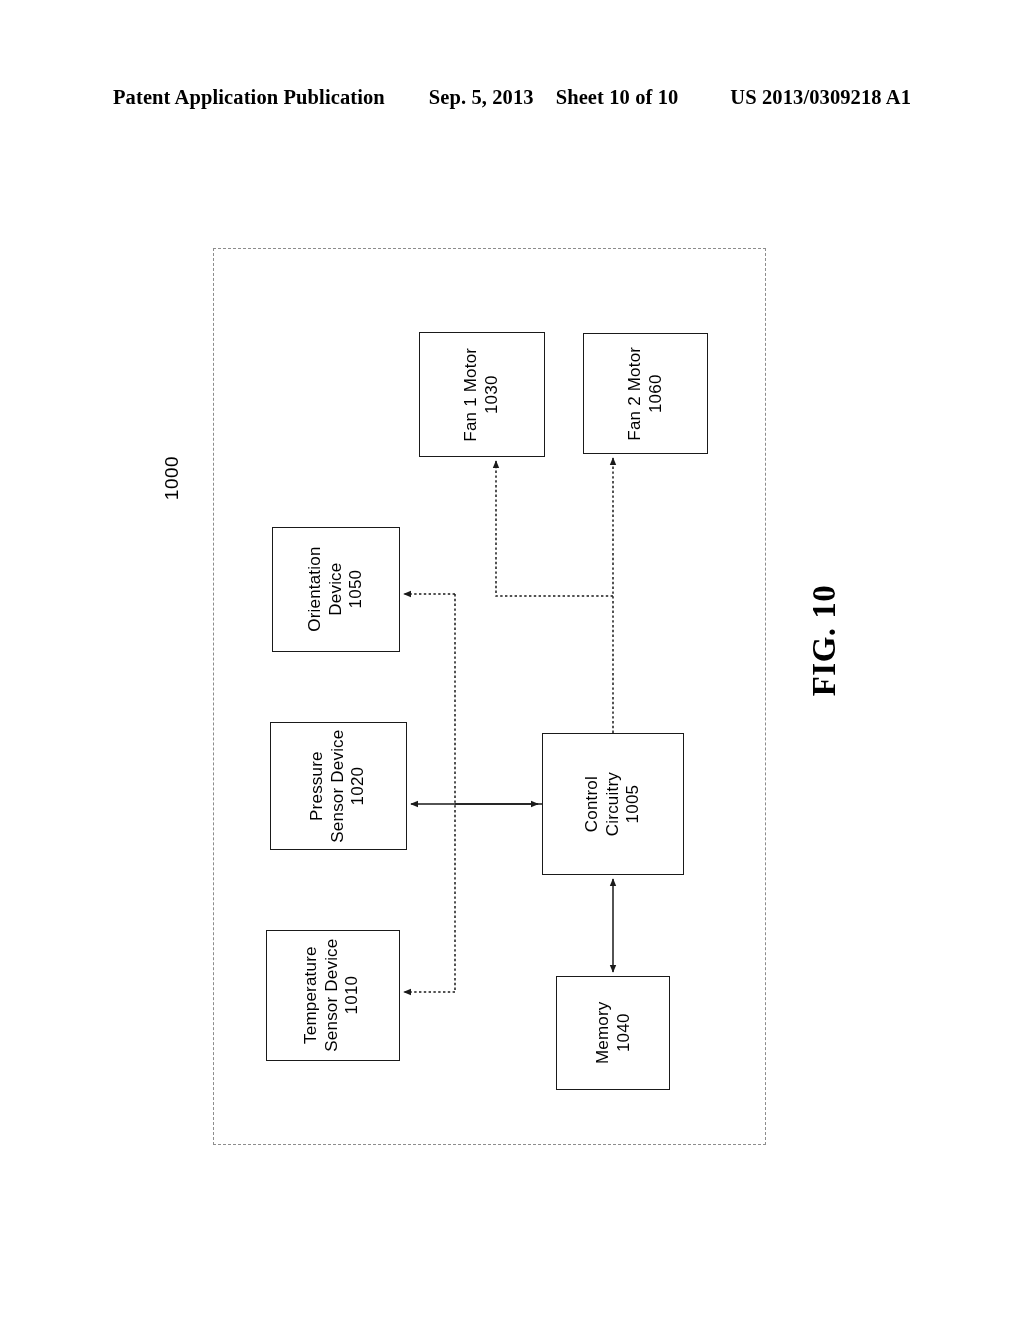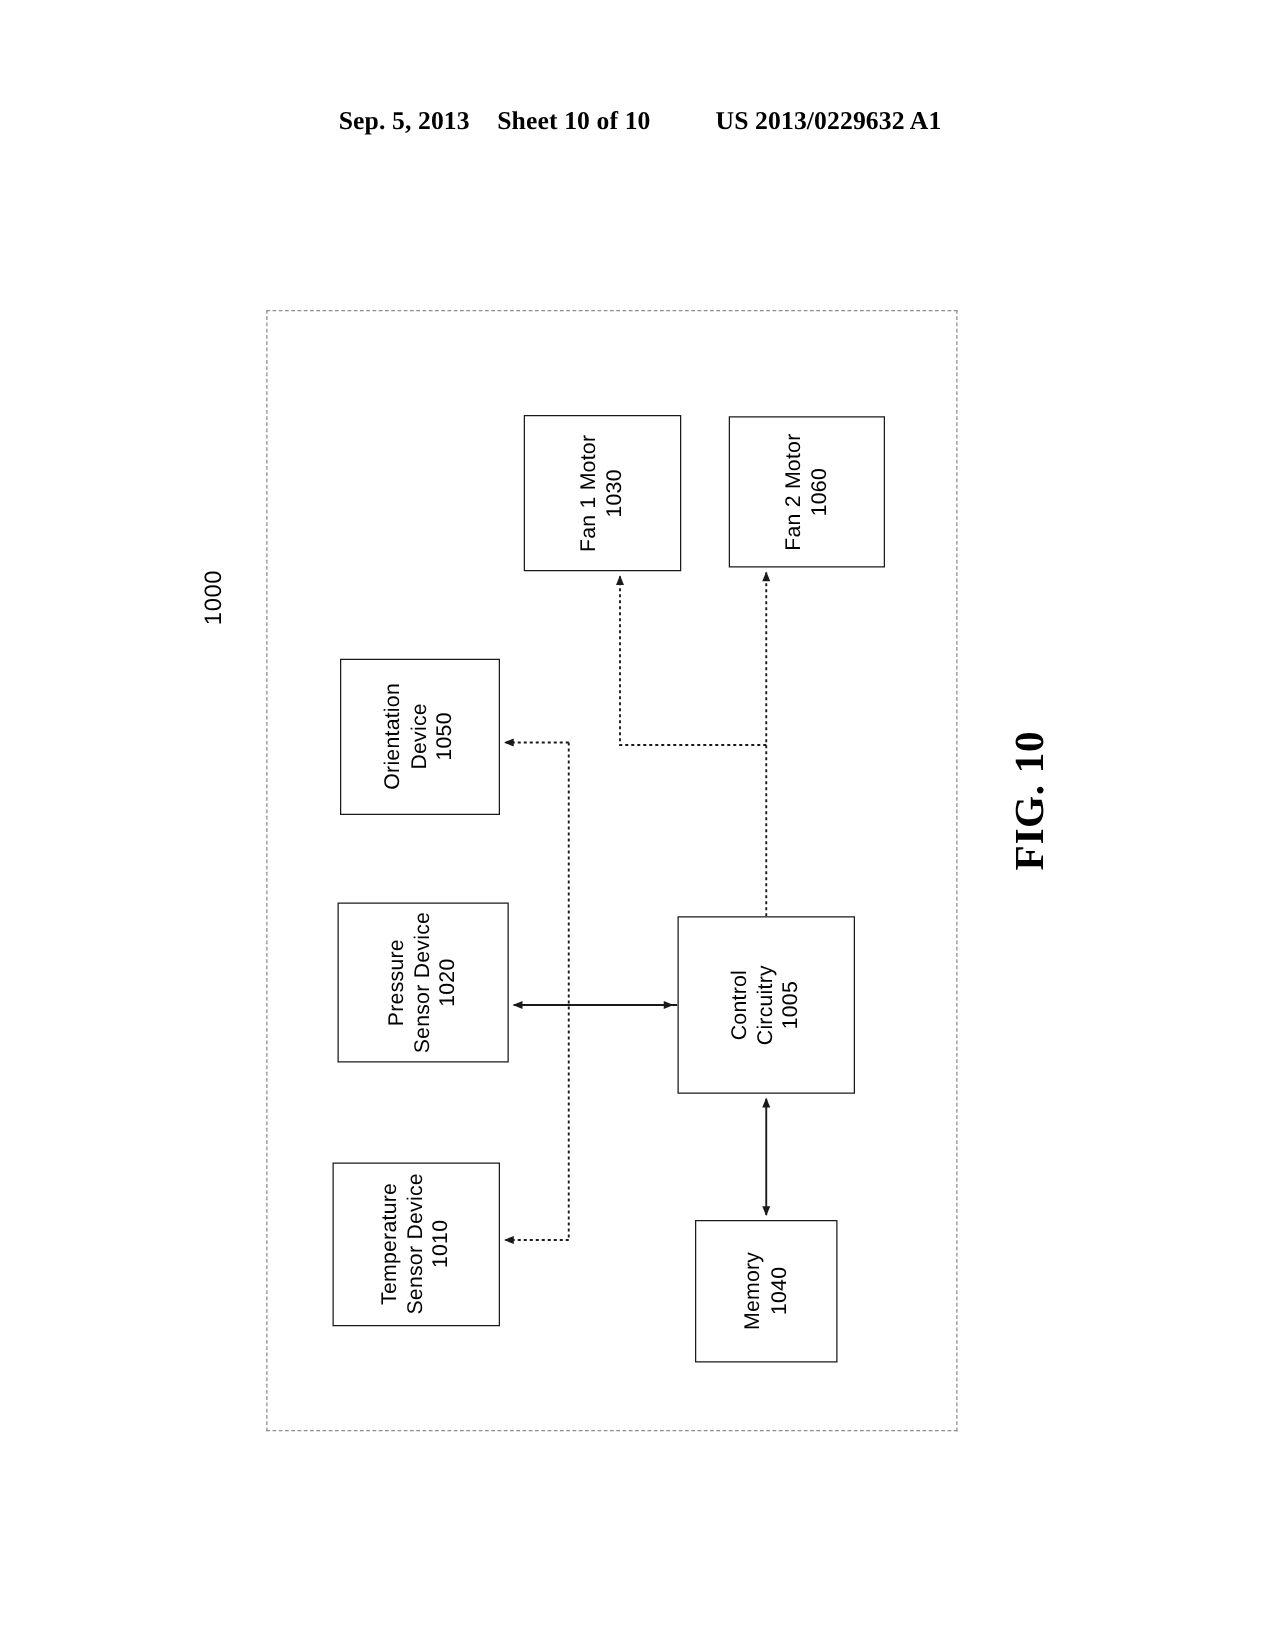--- a/index.html
+++ b/index.html
@@ -134,23 +134,24 @@
     width: 1024px;
     height: 1320px;
     pointer-events: none;
     z-index: 3;
   }
 </style>
 </head>
 <body>
 
 <div class="sheet-header">
+  <span class="hdr-pub">Patent Application Publication</span>
   <span class="hdr-date">Sep. 5, 2013</span>
   <span class="hdr-sheet">Sheet 10 of 10</span>
-  <span class="hdr-num">US 2013/0229632 A1</span>
+  <span class="hdr-num">US 2013/0309218 A1</span>
 </div>
 
 <div class="figure-canvas">
 
   <div class="system-boundary"></div>
 
   <div class="ref-1000">
     <span>1000</span>
   </div>
 

